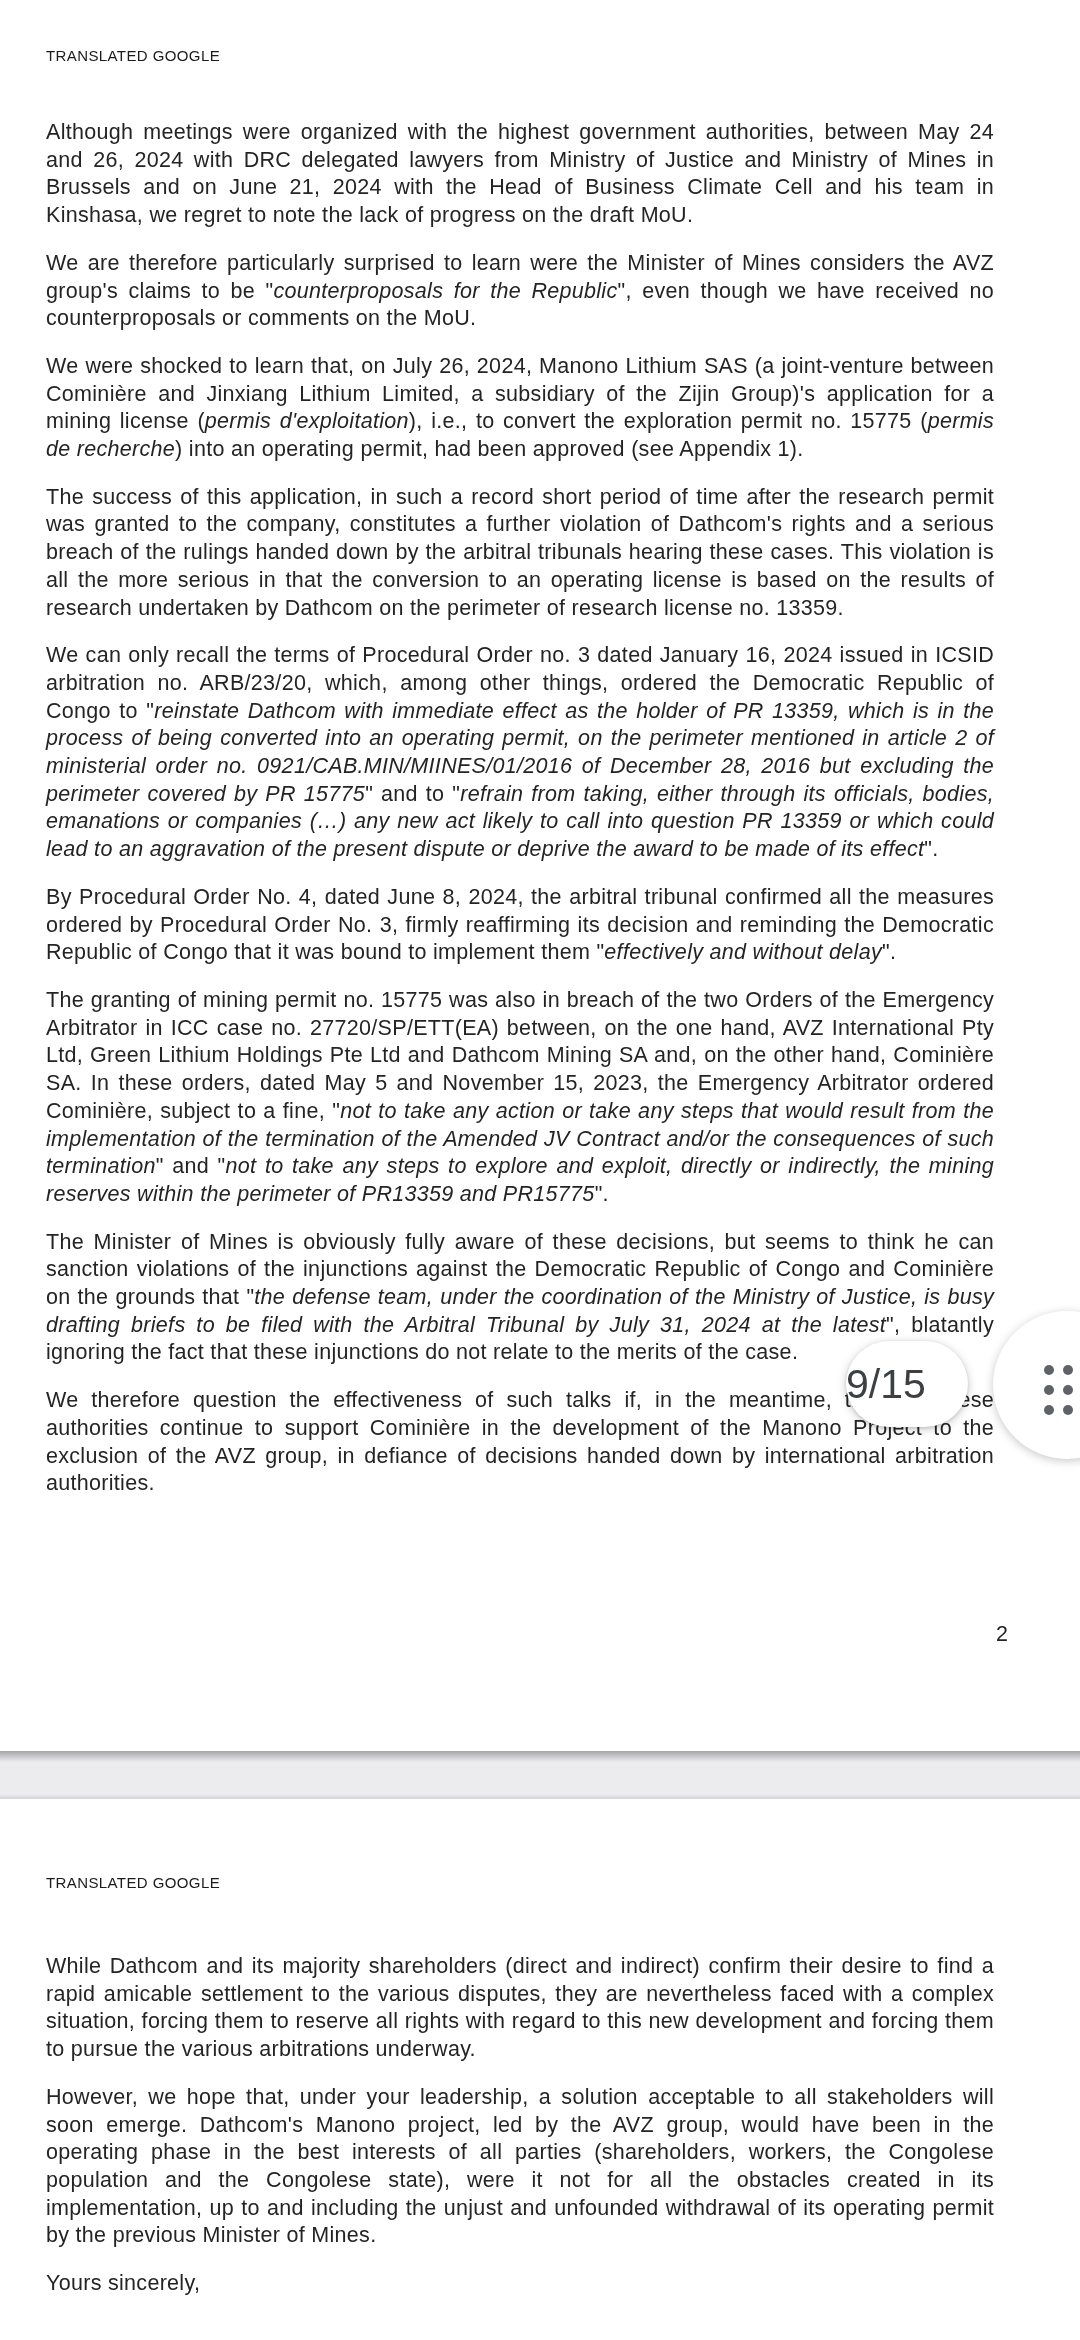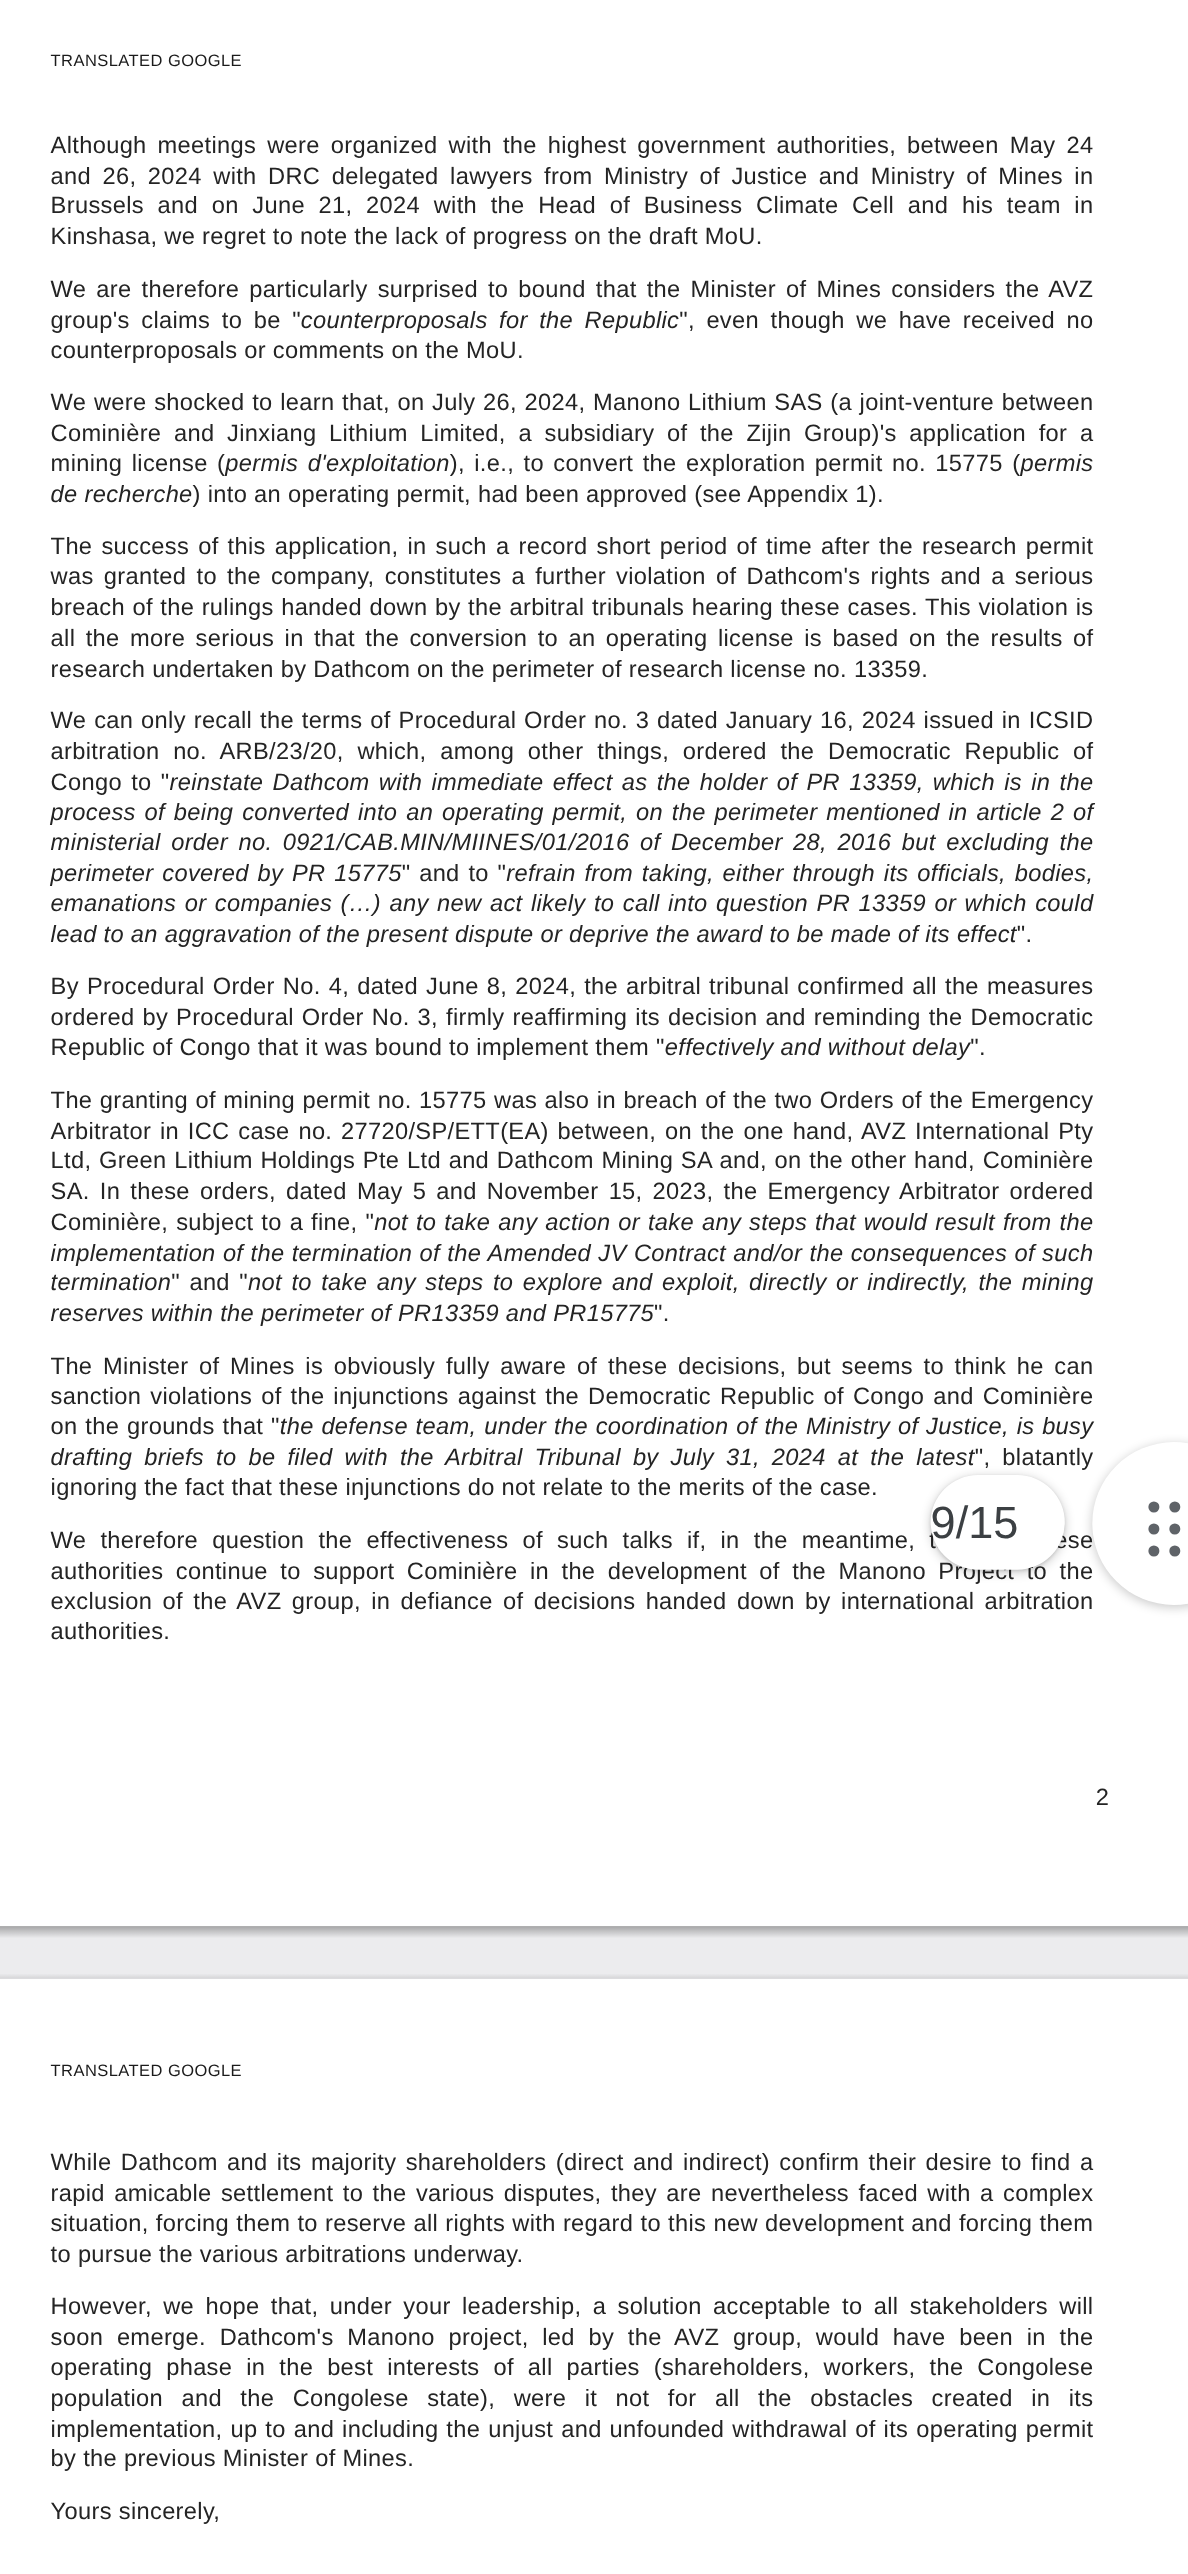--- a/index.html
+++ b/index.html
@@ -88,21 +88,21 @@
 </style>
 </head>
 <body>
 
 <div class="screen">
 
   <section class="page page-2">
     <h1 class="doc-header">TRANSLATED GOOGLE</h1>
     <div class="paragraphs">
         <p class="para"><span>Although meetings were organized with the highest government authorities, between May 24 and 26, 2024 with DRC delegated lawyers from Ministry of Justice and Ministry of Mines in Brussels and on June 21, 2024 with the Head of Business Climate Cell and his team in Kinshasa, we regret to note the lack of progress on the draft MoU.</span></p>
-        <p class="para"><span>We are therefore particularly surprised to bound that the Minister of Mines considers the AVZ group's claims to be "</span><span class="run-i">counterproposals for the Republic</span><span>", even though we have received no counterproposals or comments on the MoU.</span></p>
+        <p class="para"><span>We are therefore particularly surprised to learn were the Minister of Mines considers the AVZ group's claims to be "</span><span class="run-i">counterproposals for the Republic</span><span>", even though we have received no counterproposals or comments on the MoU.</span></p>
         <p class="para"><span>We were shocked to learn that, on July 26, 2024, Manono Lithium SAS (a joint-venture between Cominière and Jinxiang Lithium Limited, a subsidiary of the Zijin Group)'s application for a mining license (</span><span class="run-i">permis d'exploitation</span><span>), i.e., to convert the exploration permit no. 15775 (</span><span class="run-i">permis de recherche</span><span>) into an operating permit, had been approved (see Appendix 1).</span></p>
         <p class="para"><span>The success of this application, in such a record short period of time after the research permit was granted to the company, constitutes a further violation of Dathcom's rights and a serious breach of the rulings handed down by the arbitral tribunals hearing these cases.  This violation is all the more serious in that the conversion to an operating license is based on the results of research undertaken by Dathcom on the perimeter of research license no. 13359.</span></p>
         <p class="para"><span>We can only recall the terms of Procedural Order no. 3 dated January 16, 2024 issued in ICSID arbitration no. ARB/23/20, which, among other things, ordered the Democratic Republic of Congo to "</span><span class="run-i">reinstate Dathcom with immediate effect as the holder of PR 13359, which is in the process of being converted into an operating permit, on the perimeter mentioned in article 2 of ministerial order no. 0921/CAB.MIN/MIINES/01/2016 of December 28, 2016 but excluding the perimeter covered by PR 15775</span><span>" and to "</span><span class="run-bi">refrain from taking, either through its officials, bodies, emanations or companies (…) any new act likely to call into question PR 13359 or which could lead to an aggravation of the present dispute or deprive the award to be made of its effect</span><span>".</span></p>
         <p class="para"><span>By Procedural Order No. 4, dated June 8, 2024, the arbitral tribunal confirmed all the measures ordered by Procedural Order No. 3, firmly reaffirming its decision and reminding the Democratic Republic of Congo that it was bound to implement them "</span><span class="run-i">effectively and without delay</span><span>".</span></p>
         <p class="para"><span>The granting of mining permit no. 15775 was also in breach of the two Orders of the Emergency Arbitrator in ICC case no. 27720/SP/ETT(EA) between, on the one hand, AVZ International Pty Ltd, Green Lithium Holdings Pte Ltd and Dathcom Mining SA and, on the other hand, Cominière SA. In these orders, dated May 5 and November 15, 2023, the Emergency Arbitrator ordered Cominière, subject to a fine, "</span><span class="run-i">not to take any action or take any steps that would result from the implementation of the termination of the Amended JV Contract and/or the consequences of such termination</span><span>" and "</span><span class="run-bi">not to take any steps to explore and exploit, directly or indirectly, the mining reserves within the perimeter of PR13359 and PR15775</span><span>".</span></p>
         <p class="para"><span>The Minister of Mines is obviously fully aware of these decisions, but seems to think he can sanction violations of the injunctions against the Democratic Republic of Congo and Cominière on the grounds that "</span><span class="run-i">the defense team, under the coordination of the Ministry of Justice, is busy drafting briefs to be filed with the Arbitral Tribunal by July 31, 2024 at the latest</span><span>", blatantly ignoring the fact that these injunctions do not relate to the merits of the case.</span></p>
         <p class="para"><span>We therefore question the effectiveness of such talks if, in the meantime, the Congolese authorities continue to support Cominière in the development of the Manono Project to the exclusion of the AVZ group, in defiance of decisions handed down by international arbitration authorities.</span></p>
       </div>
   </section>
 

